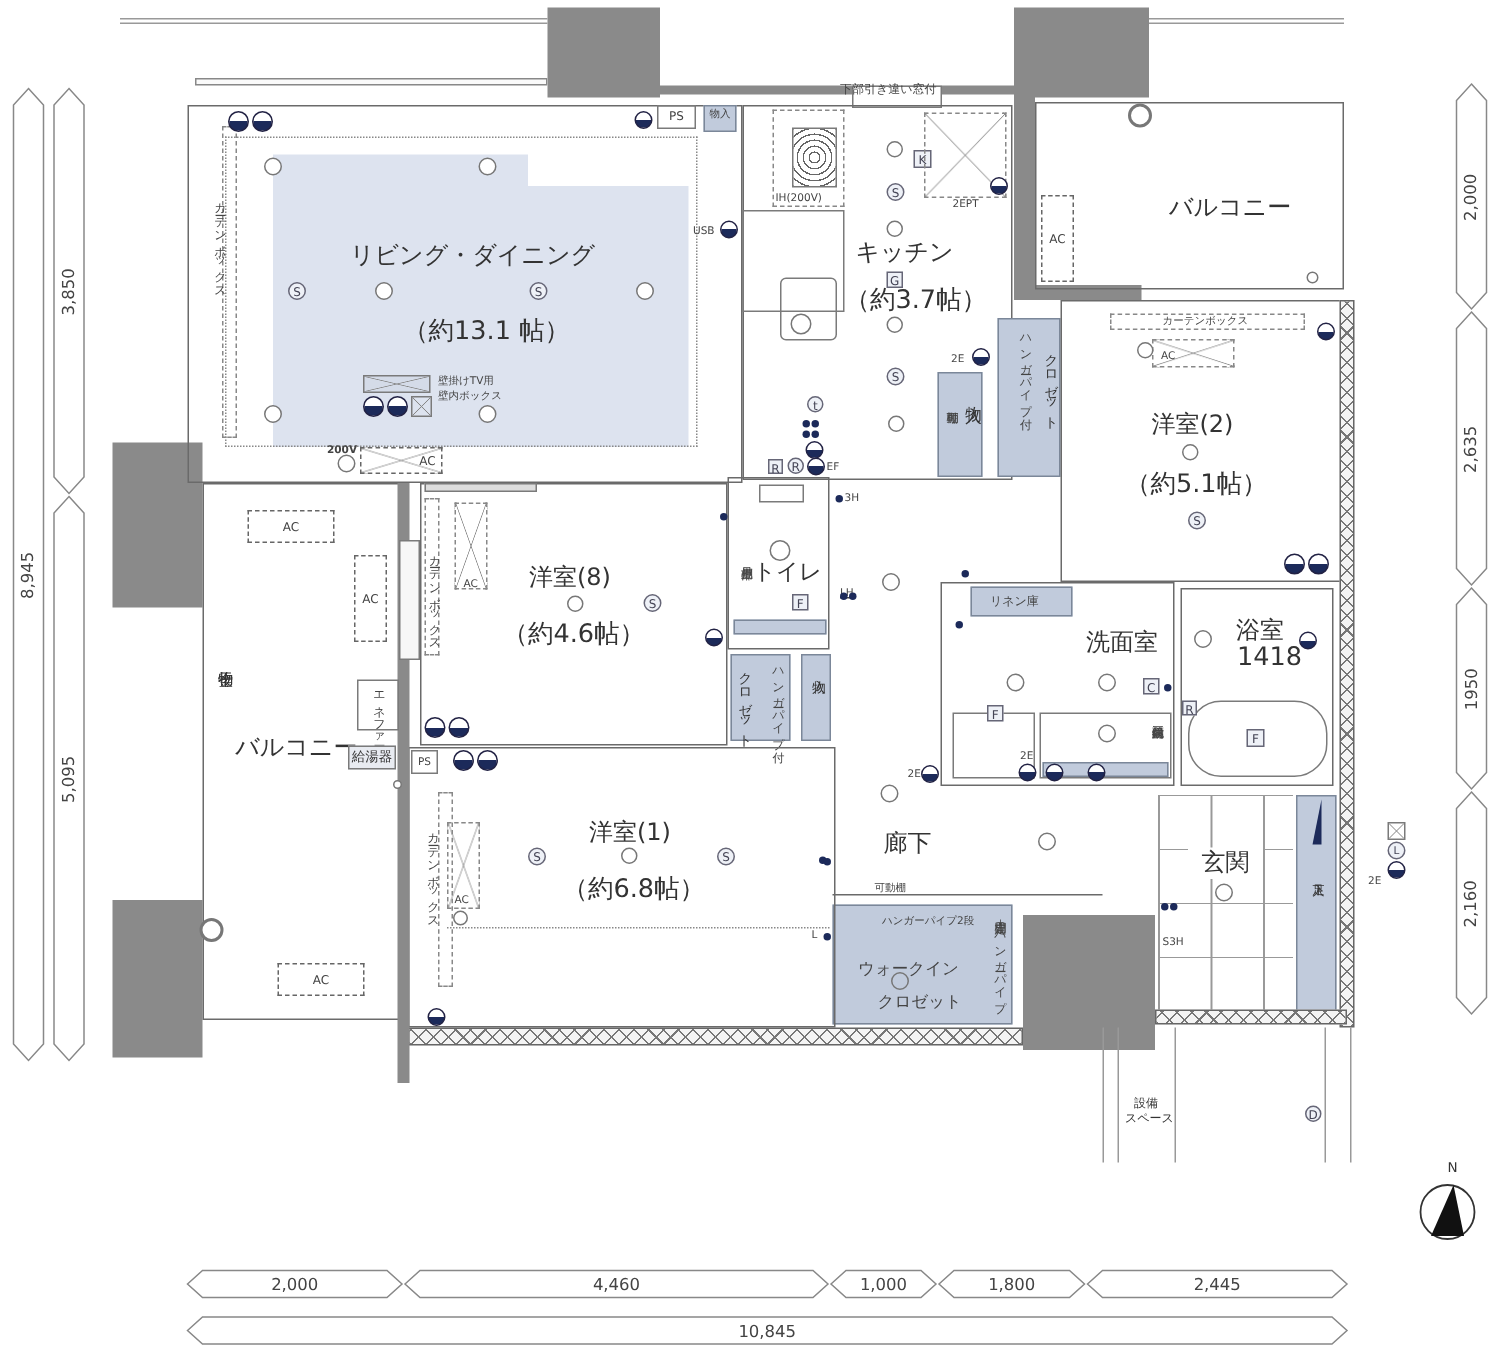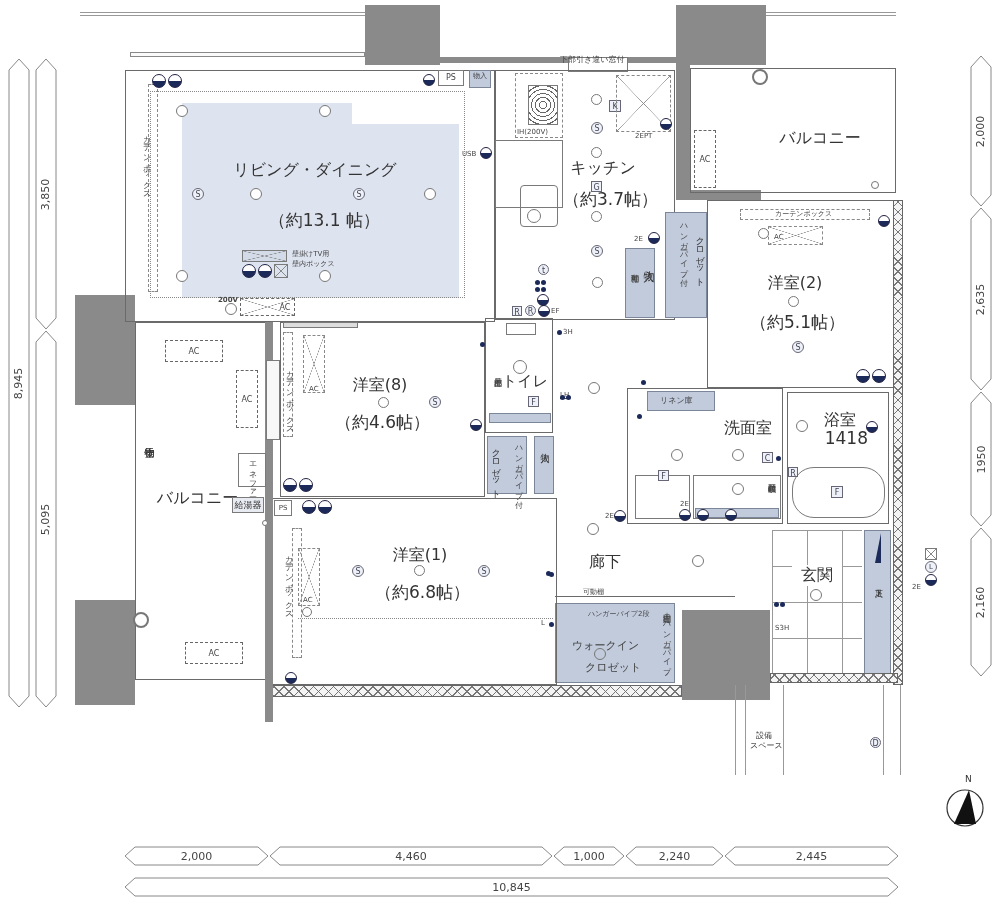--- a/index.html
+++ b/index.html
@@ -96,21 +96,21 @@
 <div class="abs dim" style="left:553px;top:846px;width:72px;height:20px;">
   <svg width="72" height="20">
       <polygon points="1,10 11,1 61,1 71,10 61,19 11,19" fill="none" stroke="#888"></polygon>
     </svg>
   <span class="dimlabel">1,000</span>
 </div>
 <div class="abs dim" style="left:625px;top:846px;width:99px;height:20px;">
   <svg width="99" height="20">
       <polygon points="1,10 11,1 88,1 98,10 88,19 11,19" fill="none" stroke="#888"></polygon>
     </svg>
-  <span class="dimlabel">2,240</span>
+  <span class="dimlabel">1,800</span>
 </div>
 <div class="abs dim" style="left:724px;top:846px;width:175px;height:20px;">
   <svg width="175" height="20">
       <polygon points="1,10 11,1 164,1 174,10 164,19 11,19" fill="none" stroke="#888"></polygon>
     </svg>
   <span class="dimlabel">2,445</span>
 </div>
 <div class="abs dim" style="left:124px;top:877px;width:775px;height:20px;">
   <svg width="775" height="20">
       <polygon points="1,10 11,1 764,1 774,10 764,19 11,19" fill="none" stroke="#888"></polygon>

